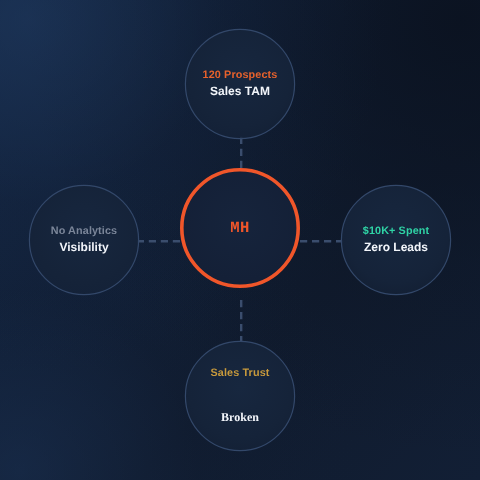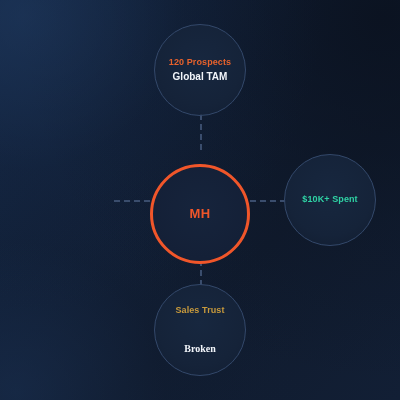--- a/index.html
+++ b/index.html
@@ -84,26 +84,27 @@
   }
 
   #node-top    { left: 154px; top: 24px; }
   #node-right  { left: 284px; top: 154px; }
   #node-bottom { left: 154px; top: 284px; gap: 24px; }
   #node-left   { left: 24px;  top: 154px; }
 
   
   #hub {
     left: 150px;
-    top: 164px;
+    top: 140px;
     width: 100px;
     height: 100px;
     background: radial-gradient(circle at 50% 45%, #16243c 0%, #142037 70%, #131f33 100%);
     border: 3px solid #f0562a;
     z-index: 3;
+    font-family: Liberation Mono, monospace;
   }
   #hub-initials {
     font-size: 13px;
     font-weight: 700;
     color: #f0562a;
     letter-spacing: 0.4px;
     line-height: 1.1;
   }
   #hub-subtitle {
     font-size: 9px;
@@ -119,30 +120,35 @@
 
 <div id="canvas">
 
   <div class="connector vertical conn-top" style="border-left-color: rgb(58, 77, 109);"></div>
   <div class="connector vertical conn-bottom" style="border-left-color: rgb(58, 77, 109);"></div>
   <div class="connector horizontal conn-left" style="border-top-color: rgb(58, 77, 109);"></div>
   <div class="connector horizontal conn-right" style="border-top-color: rgb(58, 77, 109);"></div>
 
   <div class="node satellite" id="node-top">
     <div class="node-metric" style="color: rgb(232, 98, 44);">120 Prospects</div>
-    <div class="node-label" style="color: rgb(242, 245, 250);">Global TAM</div>
+    <div class="node-label" style="color: rgb(242, 245, 250);">Sales TAM</div>
   </div>
 
   <div class="node satellite" id="node-right">
     <div class="node-metric" style="color: rgb(47, 211, 165);">$10K+ Spent</div>
+    <div class="node-label" style="color: rgb(242, 245, 250);">Zero Leads</div>
   </div>
 
   <div class="node satellite" id="node-bottom">
     <div class="node-metric" style="color: rgb(200, 154, 60);">Sales Trust</div>
     <div class="node-label" style="color: rgb(242, 245, 250); font-family: Liberation Serif, serif;">Broken</div>
   </div>
 
+  <div class="node satellite" id="node-left">
+    <div class="node-metric" style="color: rgb(123, 134, 153);">No Analytics</div>
+    <div class="node-label" style="color: rgb(242, 245, 250);">Visibility</div>
+  </div>
 
   <div class="node" id="hub" style="border-color: rgb(240, 86, 42);">
     <div id="hub-initials" style="color: rgb(240, 86, 42);">MH</div>
   </div>
 
 </div>
 
 </body></html>

